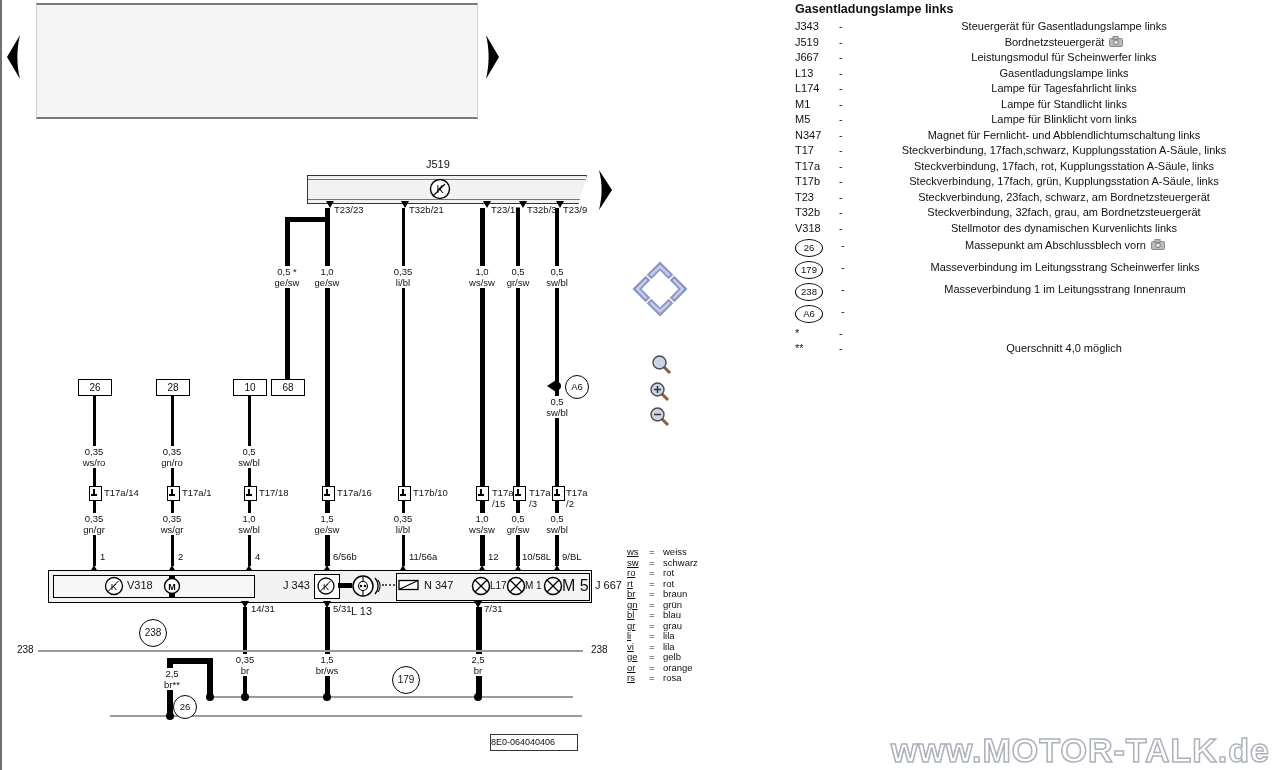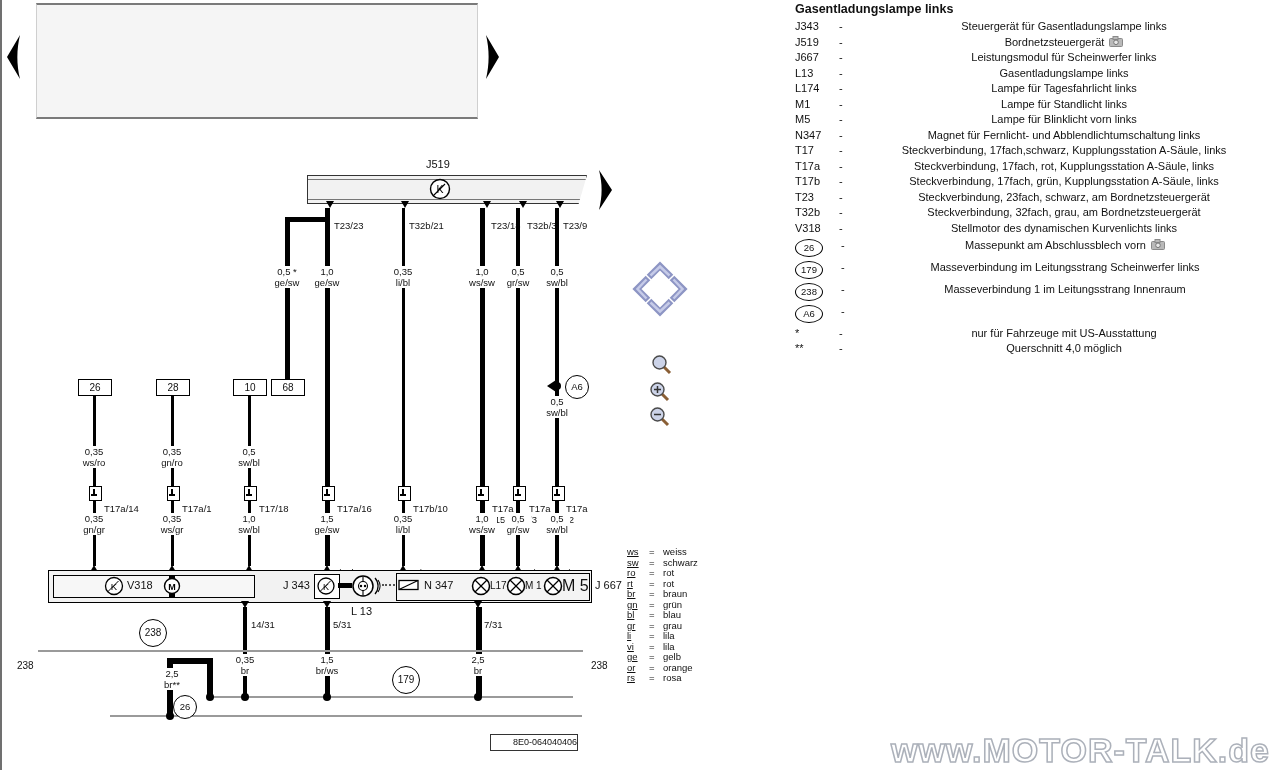--- a/index.html
+++ b/index.html
@@ -5,21 +5,21 @@
   html,body{margin:0;padding:0;background:#fff;}
   #stage{position:relative;width:1280px;height:770px;background:#fff;overflow:hidden;
          font-family:"Liberation Sans",sans-serif;color:#111;}
   .abs{position:absolute;}
   .wire{position:absolute;background:#000;}
   .gline{position:absolute;background:#9a9a9a;}
   .dot{position:absolute;width:8px;height:8px;border-radius:50%;background:#000;}
   .wl{position:absolute;transform:translateX(-50%);background:#fff;white-space:pre-line;
       text-align:center;font-size:9.5px;line-height:11px;padding:0 2px;}
   .lbl{position:absolute;font-size:9.5px;line-height:11px;white-space:pre-line;background:#fff;padding:0 1px;}
-  .plain{background:transparent;margin-top:16px;}
+  .plain{background:transparent;}
   .tickd{position:absolute;width:0;height:0;border-left:4px solid transparent;
          border-right:4px solid transparent;border-top:7px solid #000;}
   .ticku{position:absolute;width:0;height:0;border-left:4px solid transparent;
          border-right:4px solid transparent;border-bottom:7px solid #000;}
   .conn{position:absolute;width:11px;height:13px;border:1.6px solid #000;background:#fff;}
   .conn::before{content:"";position:absolute;left:3.5px;top:1.5px;width:2px;height:5px;background:#000;}
   .conn::after{content:"";position:absolute;left:1.5px;top:7px;width:6px;height:2px;background:#000;}
   .gbox{position:absolute;width:32px;height:15px;border:1.5px solid #000;background:#fff;
         text-align:center;font-size:10px;line-height:15px;}
   .circ{position:absolute;border:1.4px solid #000;border-radius:50%;background:#fff;
@@ -46,21 +46,21 @@
   .lrow.circled-row{margin-top:4px;margin-bottom:4px;}
   .cam{margin-left:5px;vertical-align:-1px;}
   
   #colorcodes{position:absolute;left:627px;top:547px;width:130px;}
   .crow{display:flex;font-size:9.5px;line-height:10.5px;}
   .crow .ab{width:22px;text-decoration:underline;}.crow .eq{width:14px;}
   
   #tracks{position:absolute;left:34px;top:720px;width:541px;display:flex;}
   #tracks .tn{flex:1;text-align:center;font-size:10px;}
   #partno{position:absolute;left:490px;top:734px;width:86px;height:15px;border:1.2px solid #333;
-        background:#fff;text-align:right;font-size:9px;line-height:15px;}
+        background:#fff;text-align:left;font-size:9px;line-height:15px;}
   #watermark{position:absolute;right:10px;bottom:0px;font-size:34px;font-weight:bold;letter-spacing:1px;
         color:#fff;-webkit-text-stroke:1.5px #acb1ba;text-shadow:0 0 1px #c2c6cd;}
   .leftrail{position:absolute;left:0;top:0;width:2px;height:770px;background:#707070;}
 </style>
 </head>
 <body>
 
 <div id="stage">
 
   <div class="leftrail"></div>
@@ -438,21 +438,20 @@
           <span class="dash">-</span>
           <span class="desc"><span>Masseverbindung 1 im Leitungsstrang Innenraum</span></span>
         </div>
         <div class="lrow circled-row">
           <span class="code circled">A6</span>
           <span class="dash">-</span>
         </div>
         <div class="lrow">
           <span class="code">*</span>
           <span class="dash">-</span>
-          <span class="desc"><span>nur für Fahrzeuge mit US-Ausstattung</span></span>
         </div>
         <div class="lrow">
           <span class="code">**</span>
           <span class="dash">-</span>
           <span class="desc"><span>Querschnitt 4,0 möglich</span></span>
         </div>
       </div>
   </div>
 
   <div id="colorcodes">

